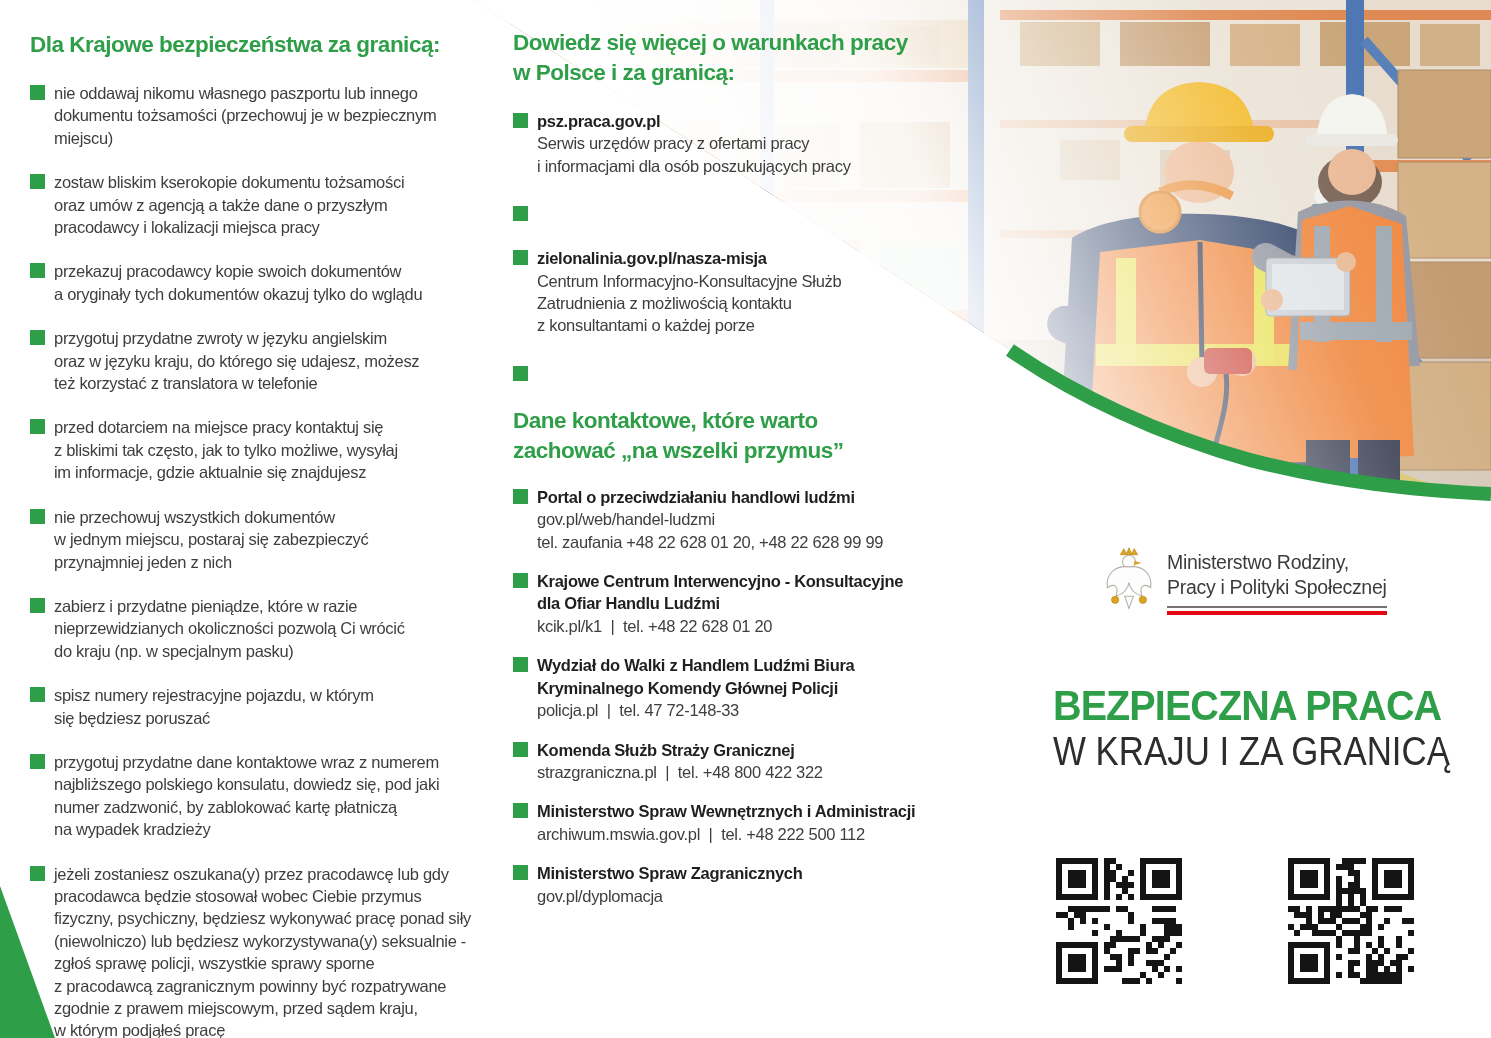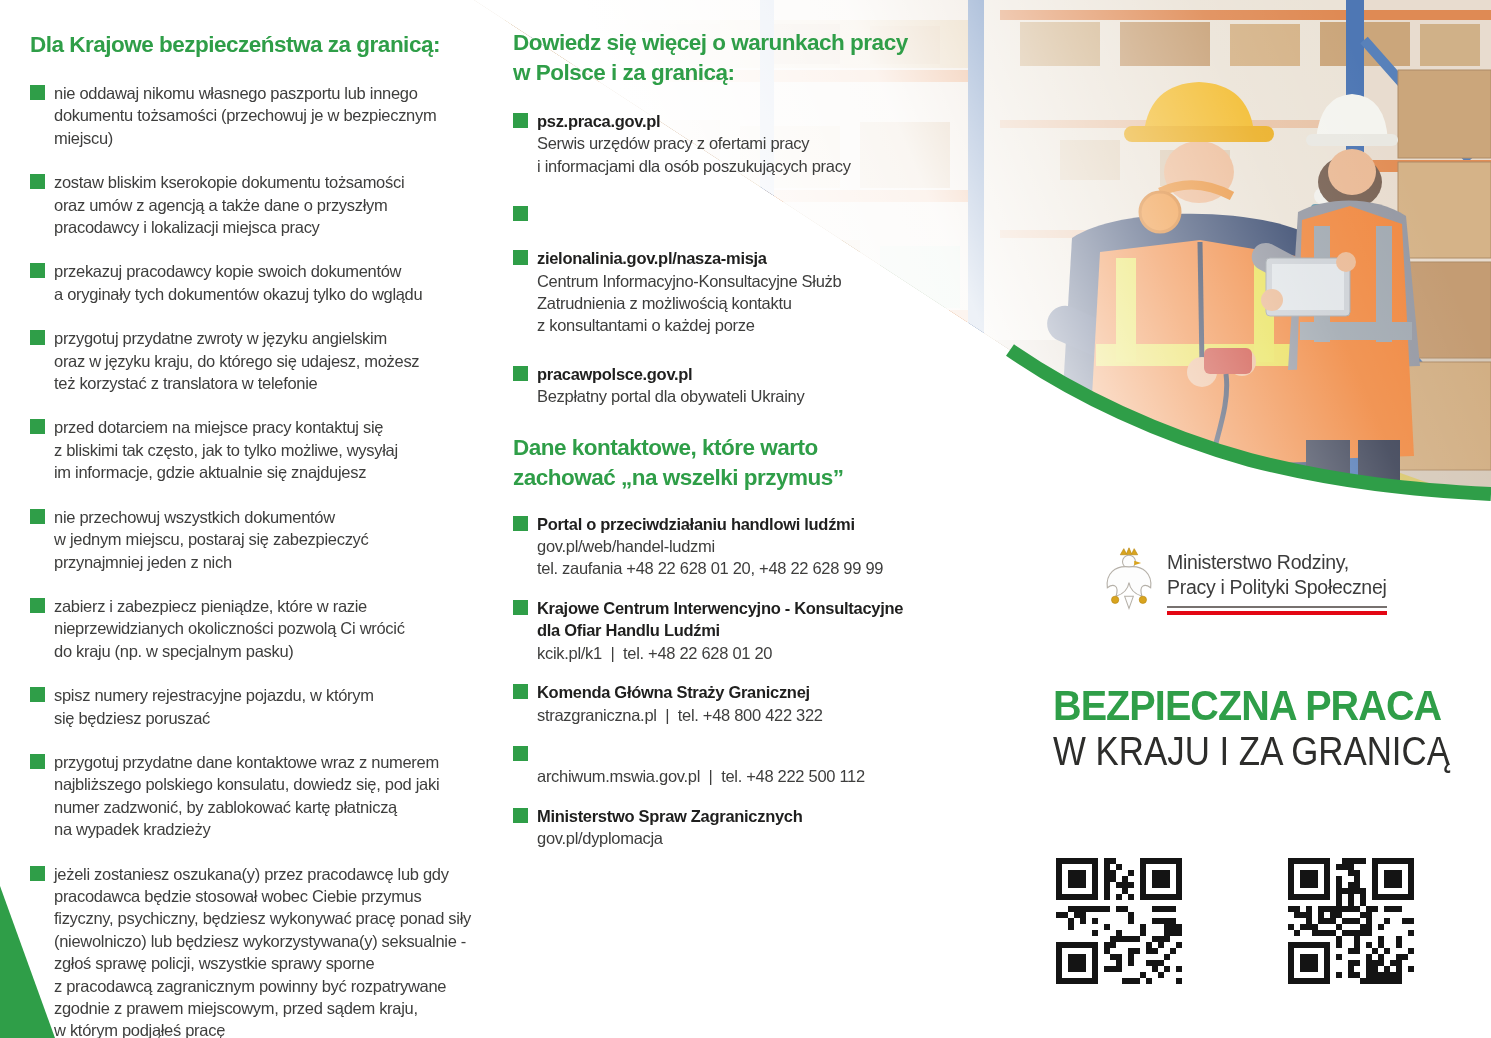--- a/index.html
+++ b/index.html
@@ -201,21 +201,21 @@
 
       <div class="li">
         <span class="bullet"></span>
         <span class="lines">nie przechowuj wszystkich dokumentów
 w jednym miejscu, postaraj się zabezpieczyć
 przynajmniej jeden z nich</span>
       </div>
 
       <div class="li">
         <span class="bullet"></span>
-        <span class="lines">zabierz i zabezpiecz pieniądze, które w razie
+        <span class="lines">zabierz i przydatne pieniądze, które w razie
 nieprzewidzianych okoliczności pozwolą Ci wrócić
 do kraju (np. w specjalnym pasku)</span>
       </div>
 
       <div class="li">
         <span class="bullet"></span>
         <span class="lines">spisz numery rejestracyjne pojazdu, w którym
 się będziesz poruszać</span>
       </div>
 
@@ -260,52 +260,56 @@
       <div class="li link-item">
         <span class="bullet"></span>
         <span class="lines"><span class="bname">zielonalinia.gov.pl/nasza-misja</span><span>
 Centrum Informacyjno-Konsultacyjne Służb
 Zatrudnienia z możliwością kontaktu
 z konsultantami o każdej porze</span></span>
       </div>
 
       <div class="li link-item">
         <span class="bullet"></span>
-        <span class="lines"><span class="bname">pracawpolsce.gov.pl</span><span>
-Bezpłatny portal dla obywateli Ukrainy</span></span>
       </div>
     </div>
   <h2 class="sec contacts">Dane kontaktowe, które warto
 zachować „na wszelki przymus”</h2>
   <div>
 
       <div class="li contact-item">
         <span class="bullet"></span>
         <span class="lines"><span class="bname">Portal o przeciwdziałaniu handlowi ludźmi</span><span>
 gov.pl/web/handel-ludzmi
 tel. zaufania +48 22 628 01 20, +48 22 628 99 99</span></span>
       </div>
 
       <div class="li contact-item">
         <span class="bullet"></span>
         <span class="lines"><span class="bname">Krajowe Centrum Interwencyjno - Konsultacyjne
 dla Ofiar Handlu Ludźmi</span><span>
 kcik.pl/k1&nbsp;&nbsp;|&nbsp;&nbsp;tel. +48 22 628 01 20</span></span>
       </div>
 
-
       <div class="li contact-item">
         <span class="bullet"></span>
-        <span class="lines"><span class="bname">Komenda Główna Straży Granicznej</span><span>
+        <span class="lines"><span class="bname">Wydział do Walki z Handlem Ludźmi Biura
+Kryminalnego Komendy Głównej Policji</span><span>
+policja.pl&nbsp;&nbsp;|&nbsp;&nbsp;tel. 47 72-148-33</span></span>
+      </div>
+
+      <div class="li contact-item">
+        <span class="bullet"></span>
+        <span class="lines"><span class="bname">Komenda Służb Straży Granicznej</span><span>
 strazgraniczna.pl&nbsp;&nbsp;|&nbsp;&nbsp;tel. +48 800 422 322</span></span>
       </div>
 
       <div class="li contact-item">
         <span class="bullet"></span>
-        <span class="lines"><span>
+        <span class="lines"><span class="bname">Ministerstwo Spraw Wewnętrznych i Administracji</span><span>
 archiwum.mswia.gov.pl&nbsp;&nbsp;|&nbsp;&nbsp;tel. +48 222 500 112</span></span>
       </div>
 
       <div class="li contact-item">
         <span class="bullet"></span>
         <span class="lines"><span class="bname">Ministerstwo Spraw Zagranicznych</span><span>
 gov.pl/dyplomacja</span></span>
       </div>
     </div>
 </div>

